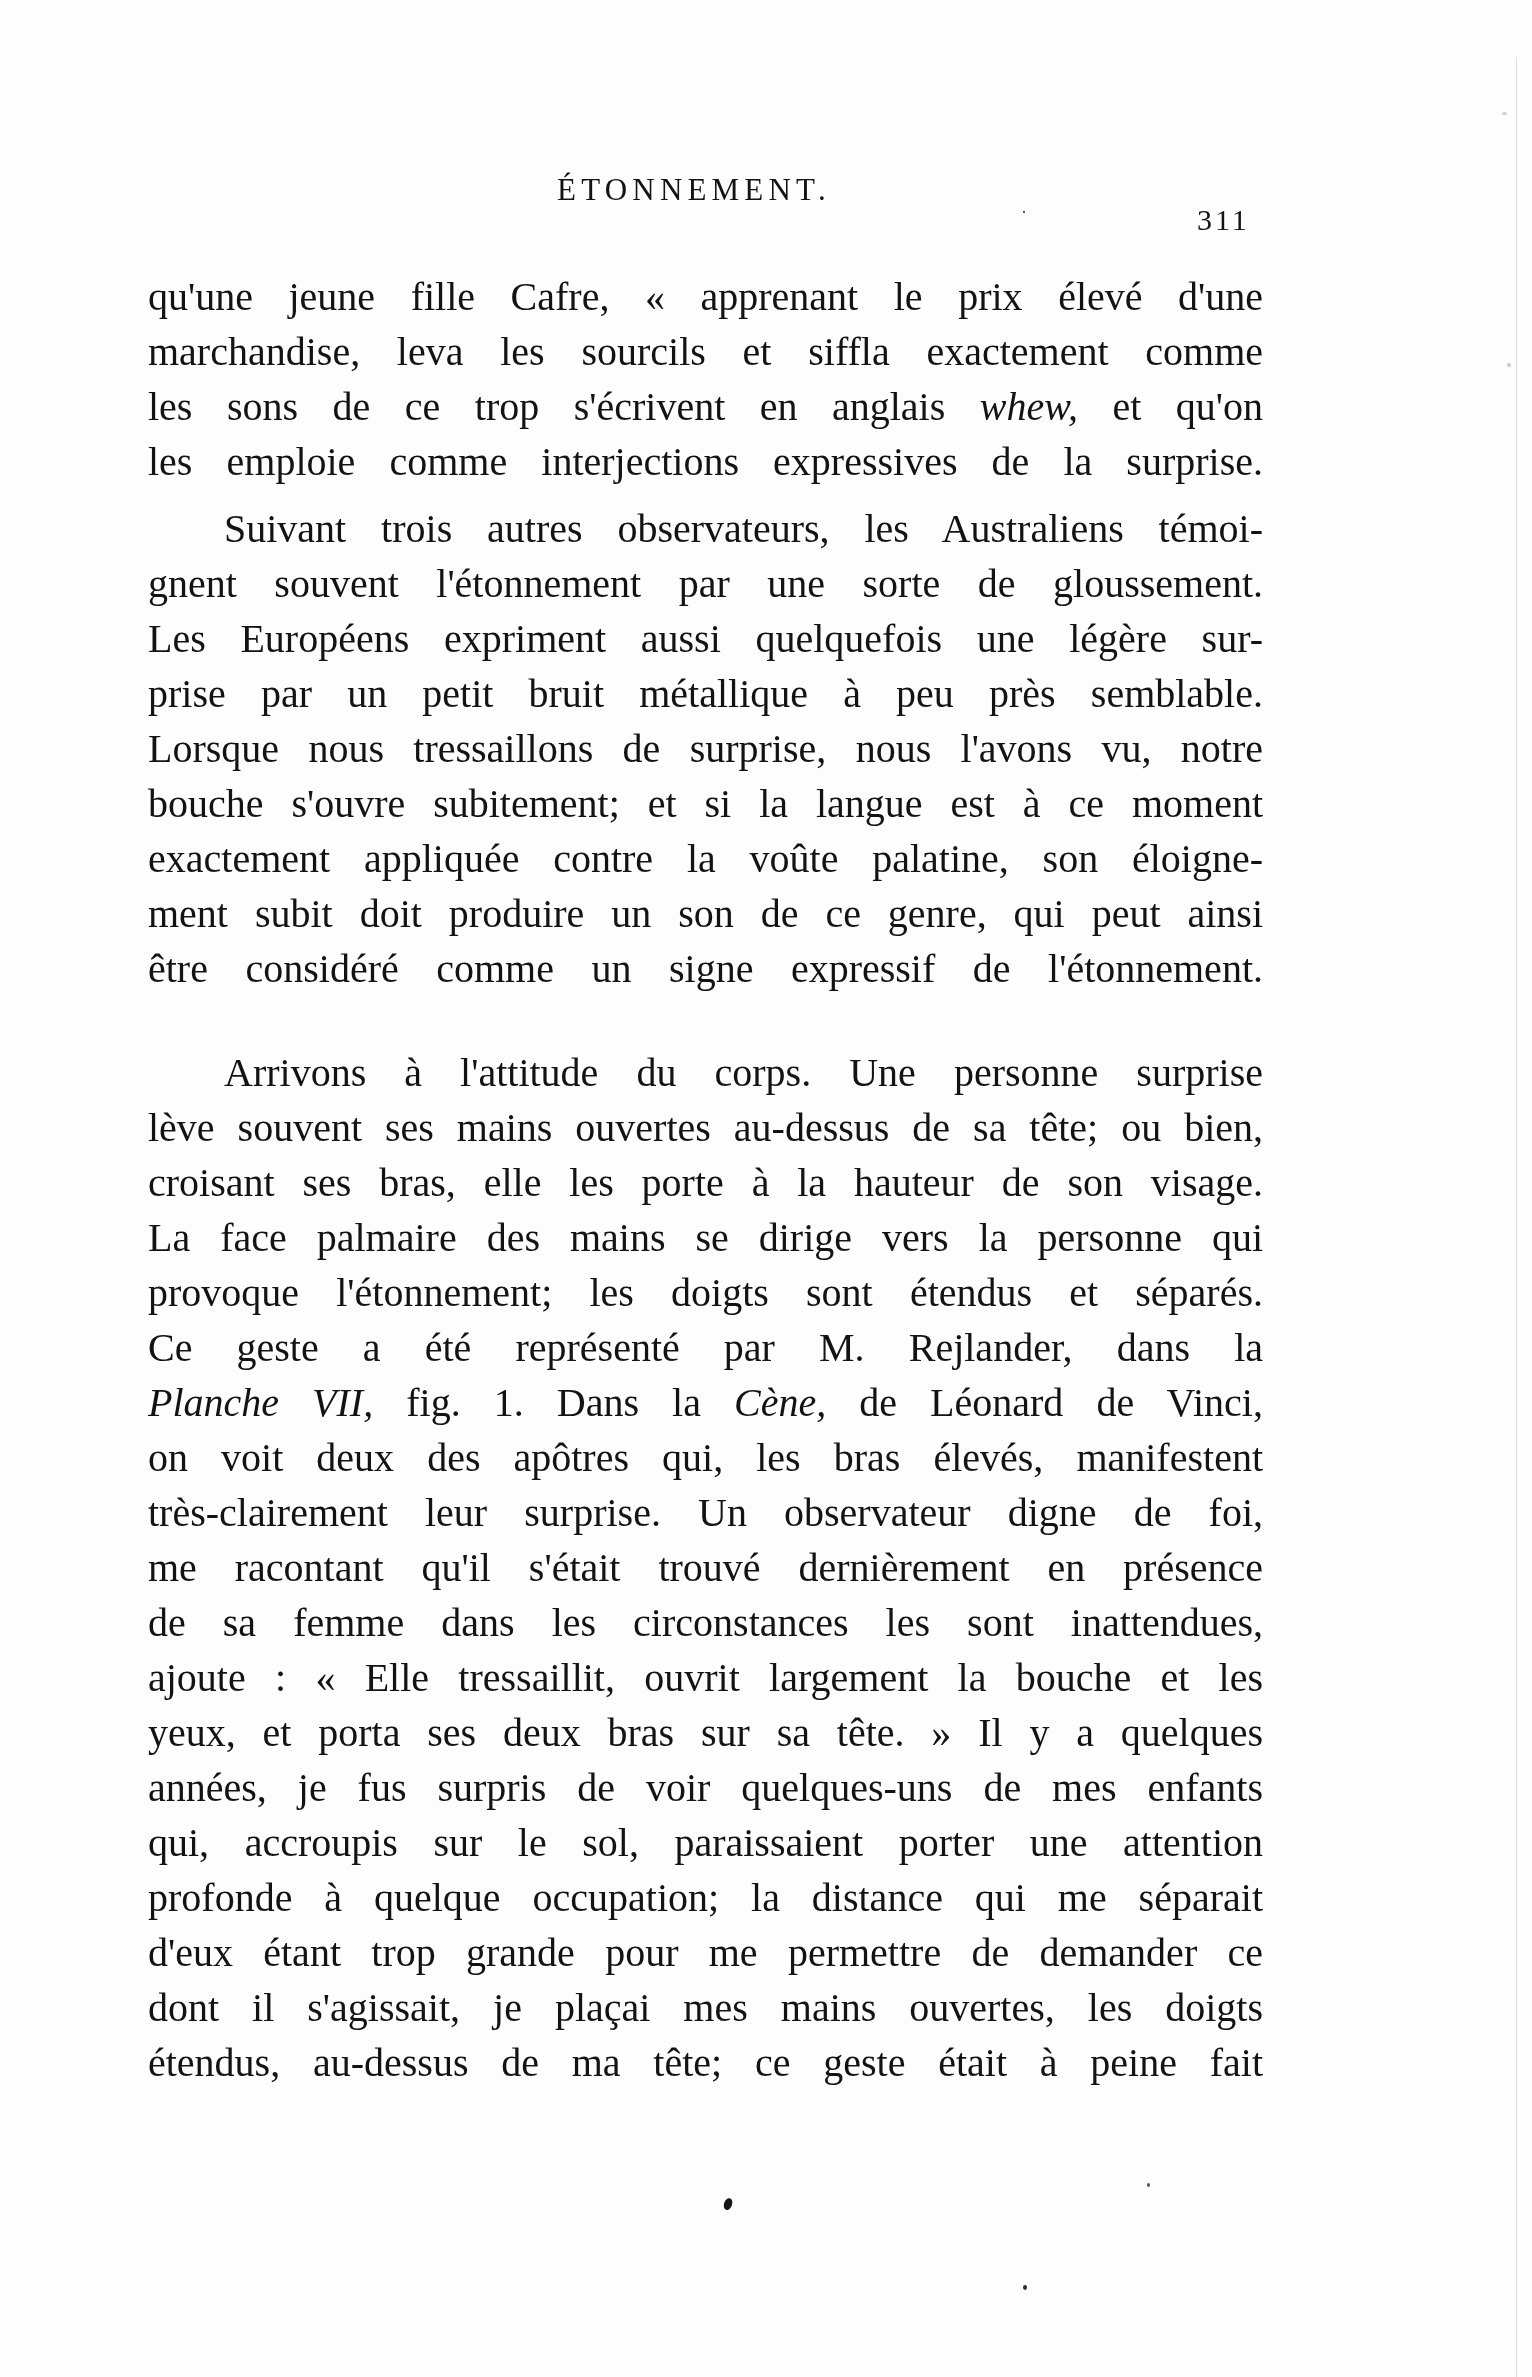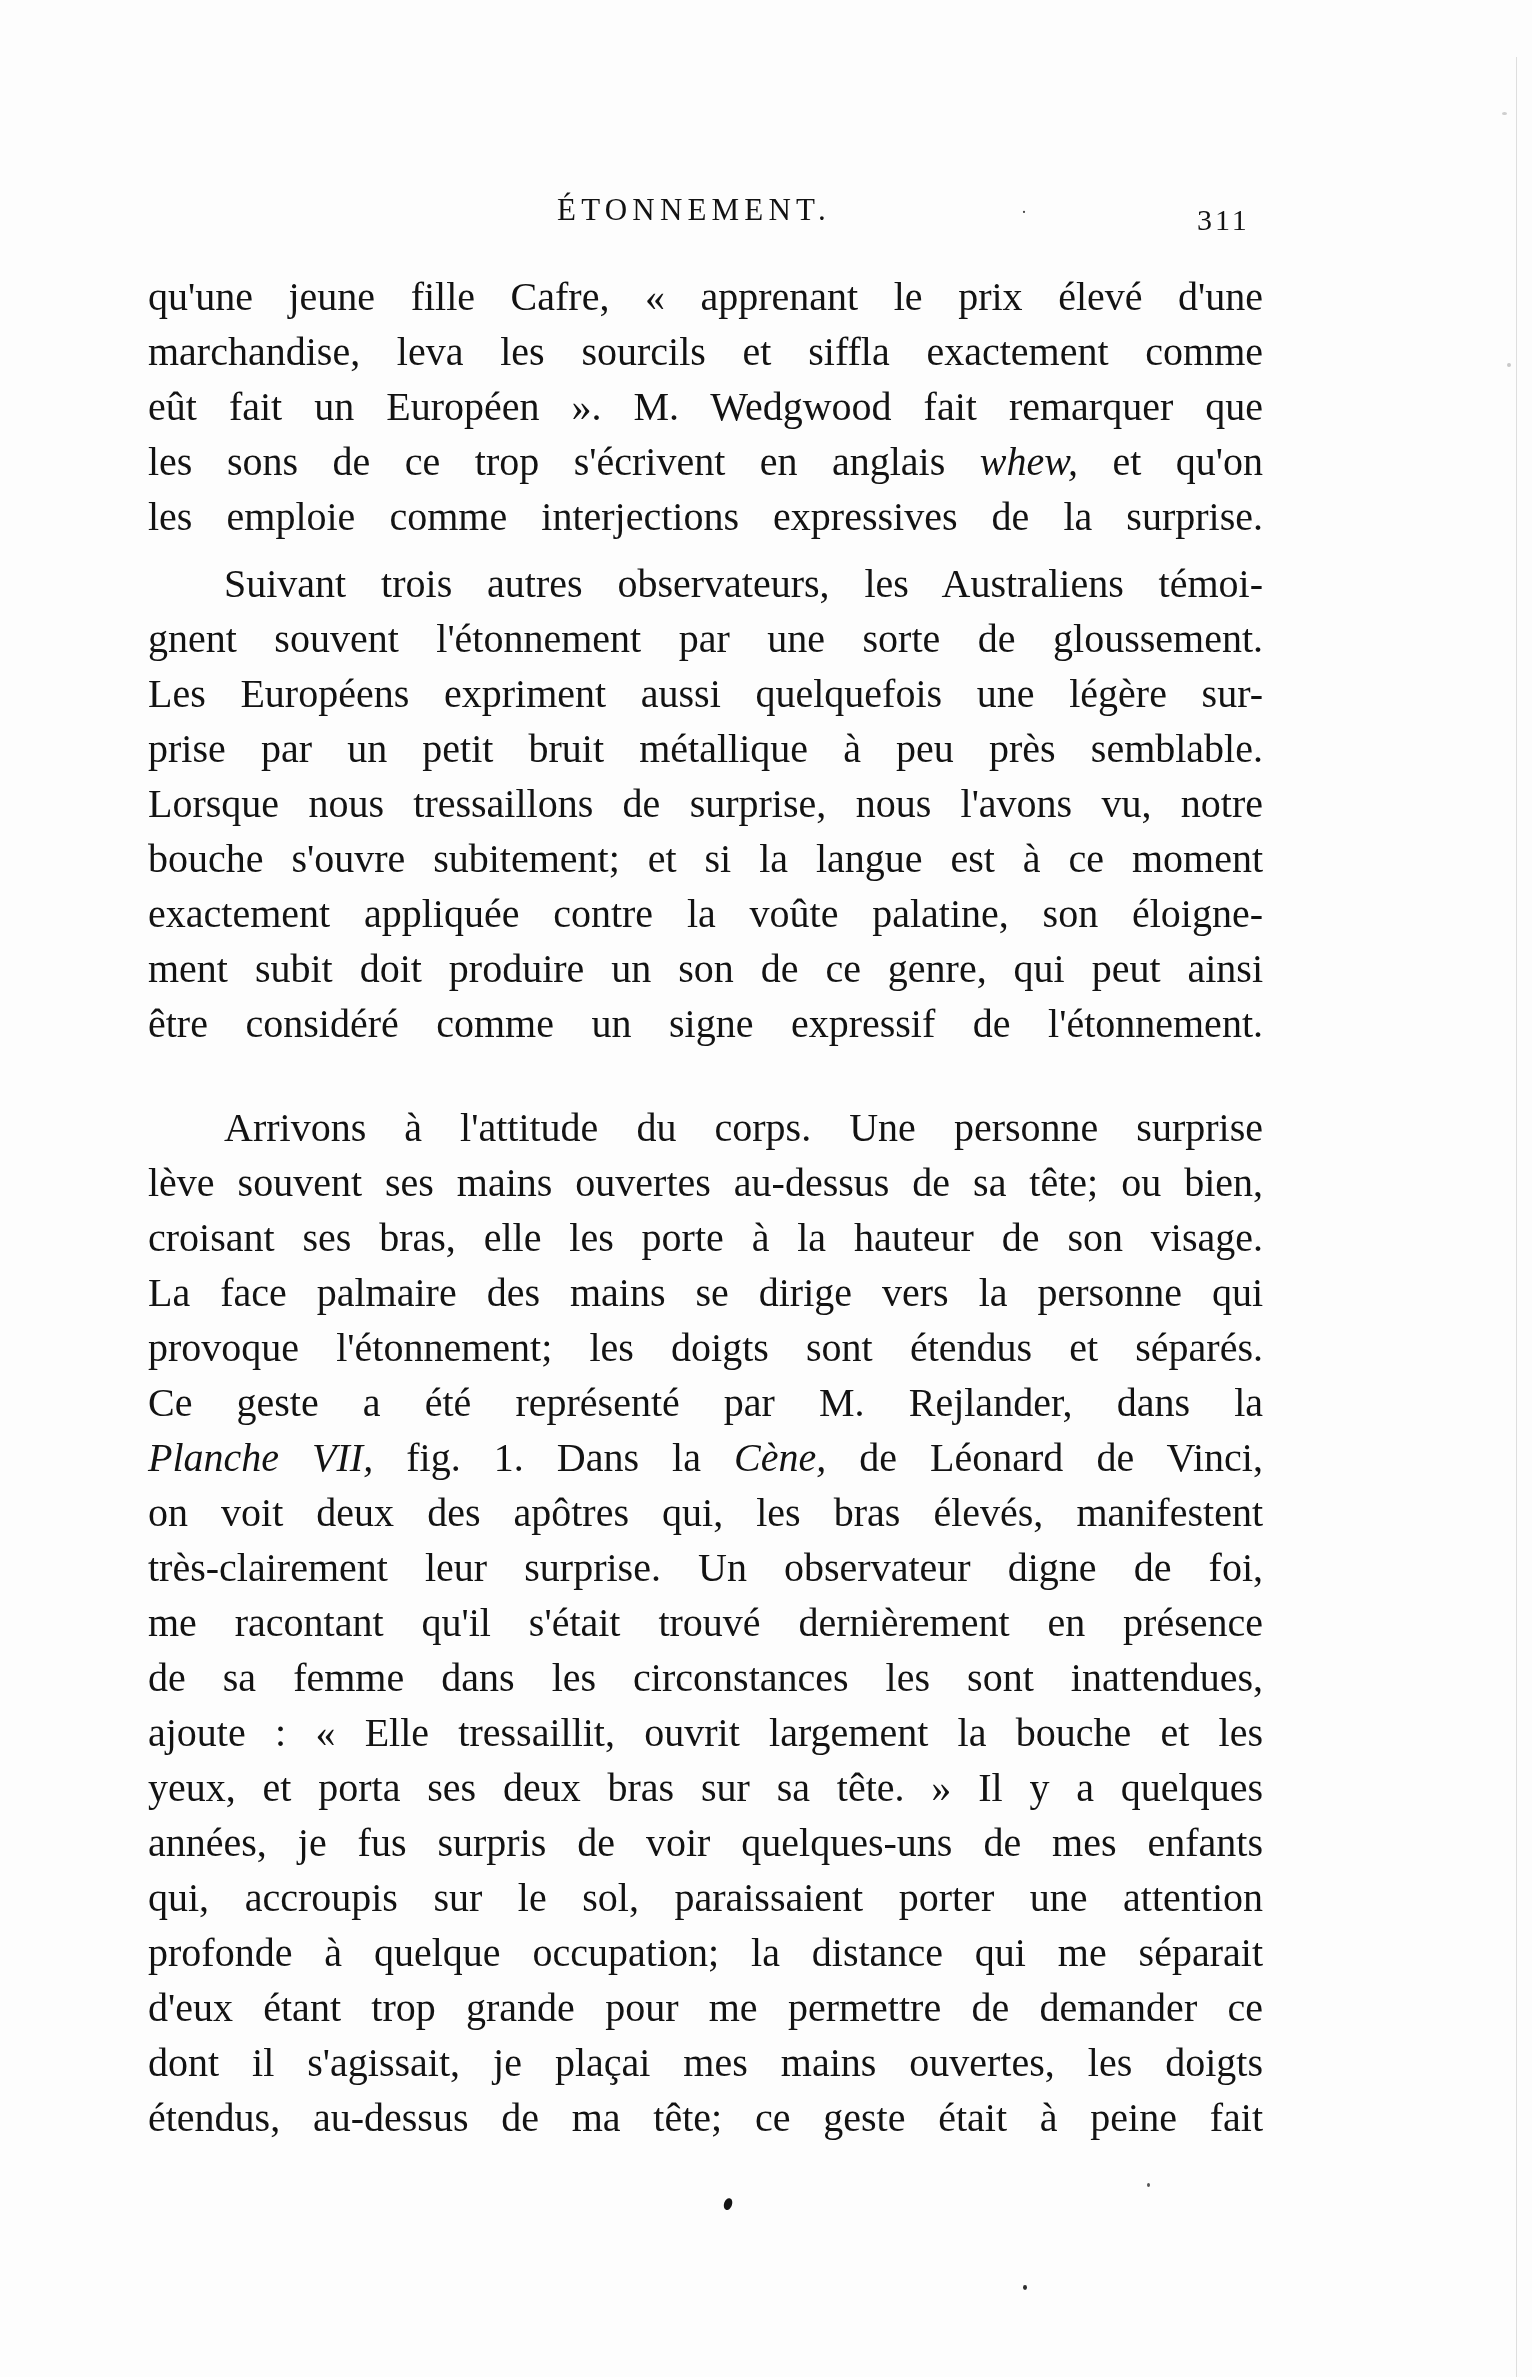--- a/index.html
+++ b/index.html
@@ -11,21 +11,21 @@
     background: #fdfdfd;
     font-family: "Liberation Serif", serif;
     color: #131313;
     overflow: hidden;
   }
 
   
   .running-title {
     position: absolute;
     left: 557px;
-    top: 192px;
+    top: 172px;
     font-size: 31px;
     letter-spacing: 5.2px;
     white-space: nowrap;
   }
   .header-dot {
     position: absolute;
     left: 1021px;
     top: 202px;
     font-size: 18px;
     color: #4a4a4a;
@@ -81,21 +81,20 @@
 <div class="page">
 
   <span class="running-title">ÉTONNEMENT.</span>
   <span class="header-dot">·</span>
   <span class="page-number">311</span>
 
   <div class="text-block">
       <div class="para">
         <div class="line"><span>qu'une jeune fille Cafre, « apprenant le prix élevé d'une</span></div>
         <div class="line"><span>marchandise, leva les sourcils et siffla exactement comme</span></div>
-        <div class="line"><span>eût fait un Européen ». M. Wedgwood fait remarquer que</span></div>
         <div class="line"><span>les sons de ce trop s'écrivent en anglais </span><em>whew,</em><span> et qu'on</span></div>
         <div class="line"><span>les emploie comme interjections expressives de la surprise.</span></div>
       </div>
       <div class="para indent">
         <div class="line"><span>Suivant trois autres observateurs, les Australiens témoi-</span></div>
         <div class="line"><span>gnent souvent l'étonnement par une sorte de gloussement.</span></div>
         <div class="line"><span>Les Européens expriment aussi quelquefois une légère sur-</span></div>
         <div class="line"><span>prise par un petit bruit métallique à peu près semblable.</span></div>
         <div class="line"><span>Lorsque nous tressaillons de surprise, nous l'avons vu, notre</span></div>
         <div class="line"><span>bouche s'ouvre subitement; et si la langue est à ce moment</span></div>

